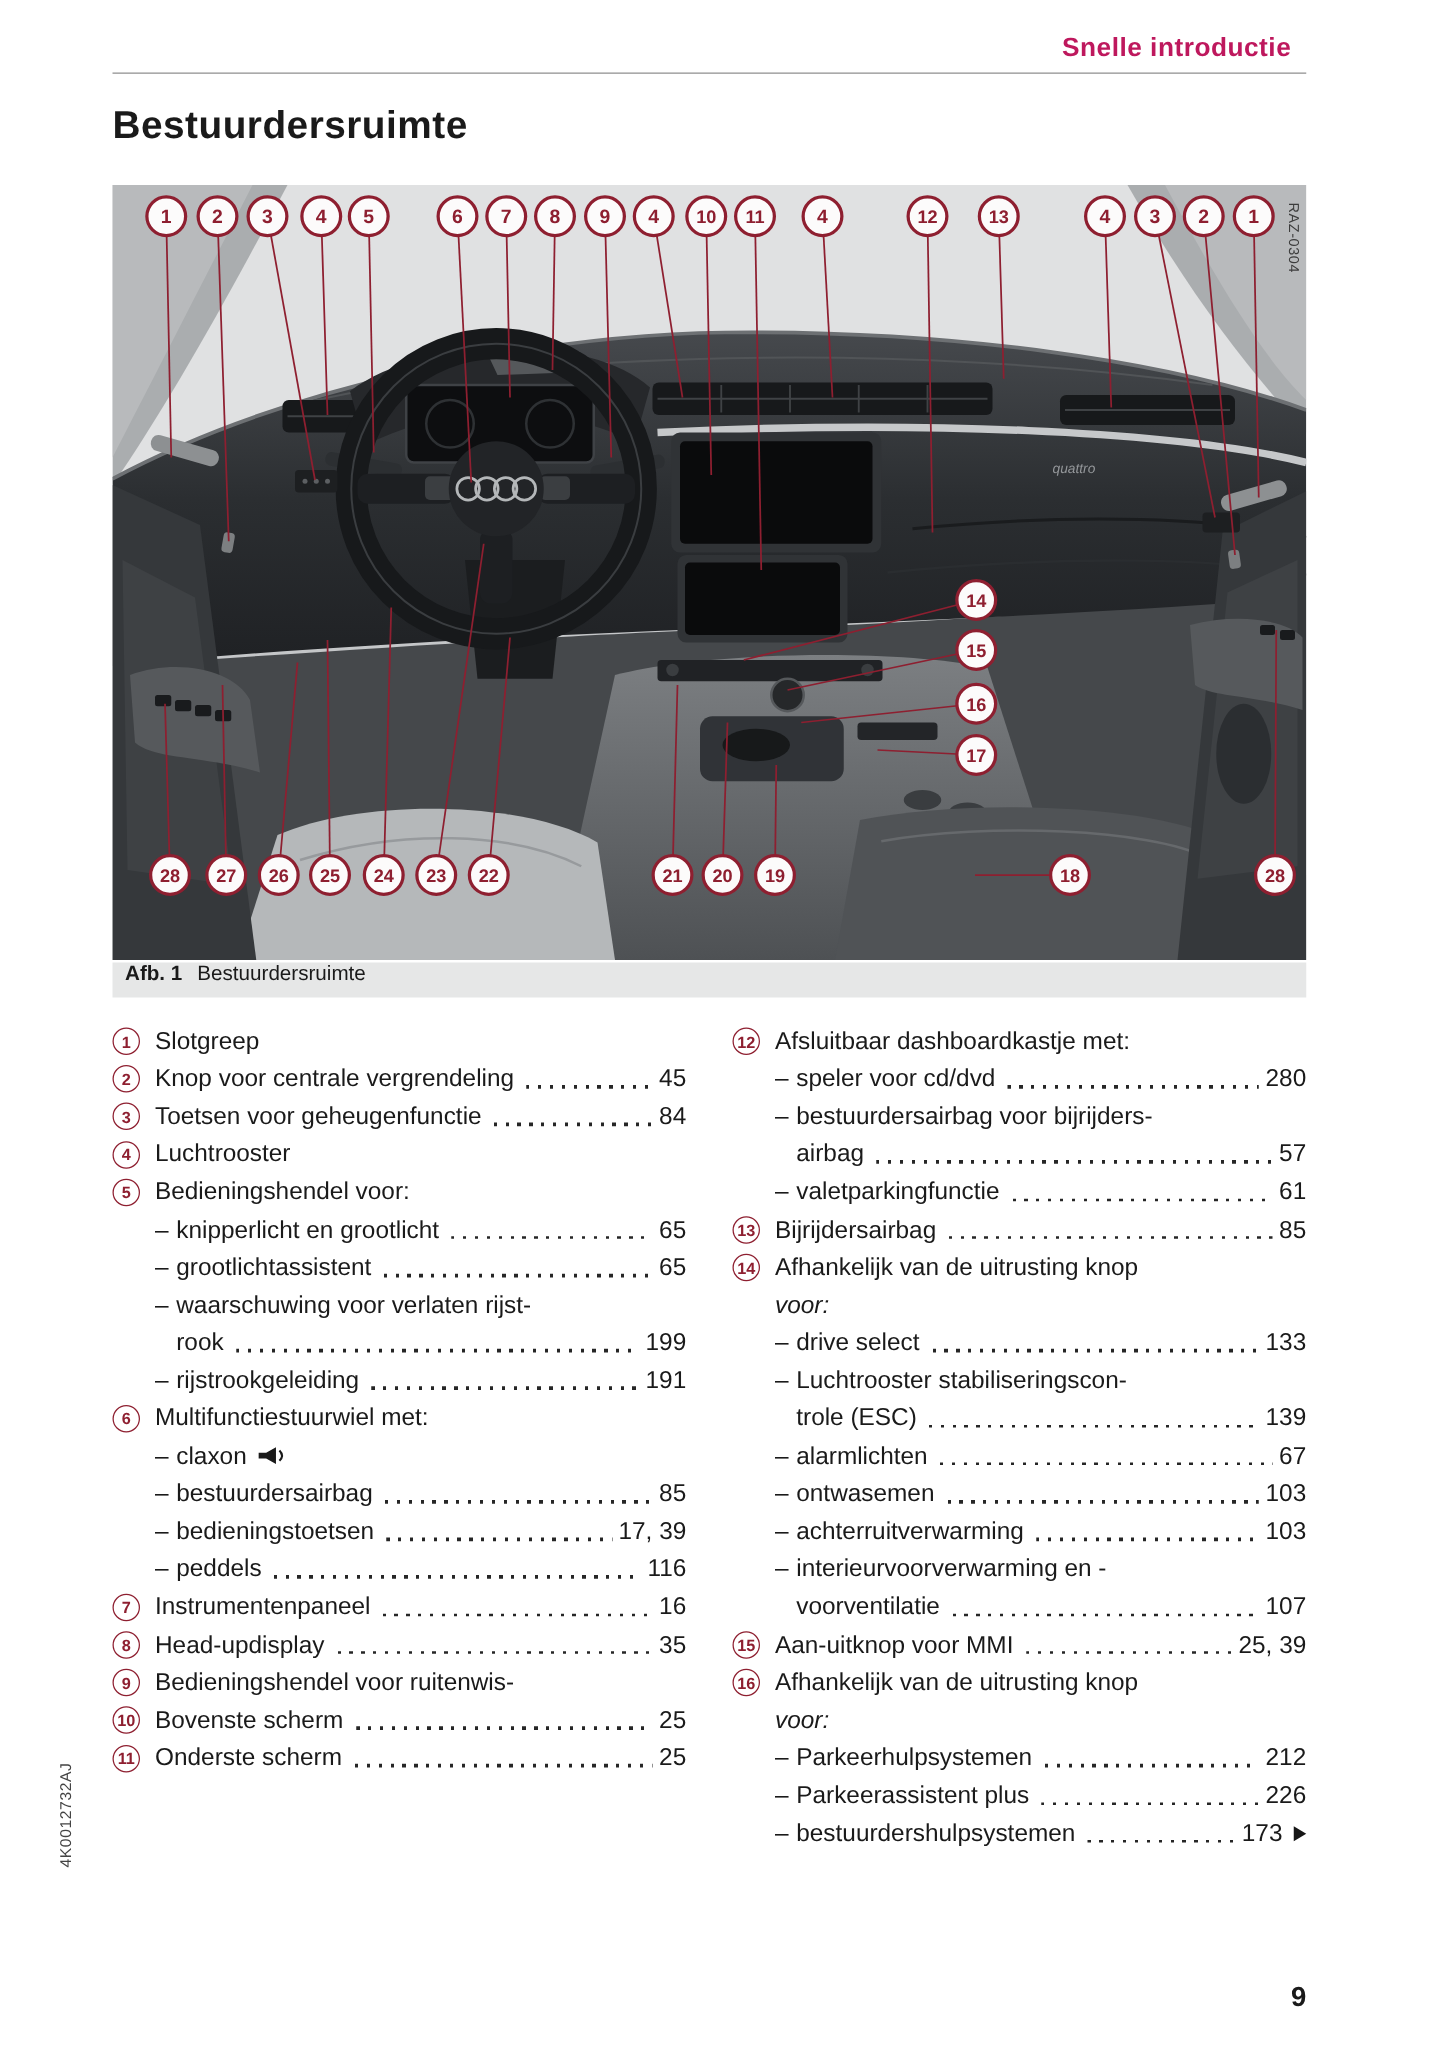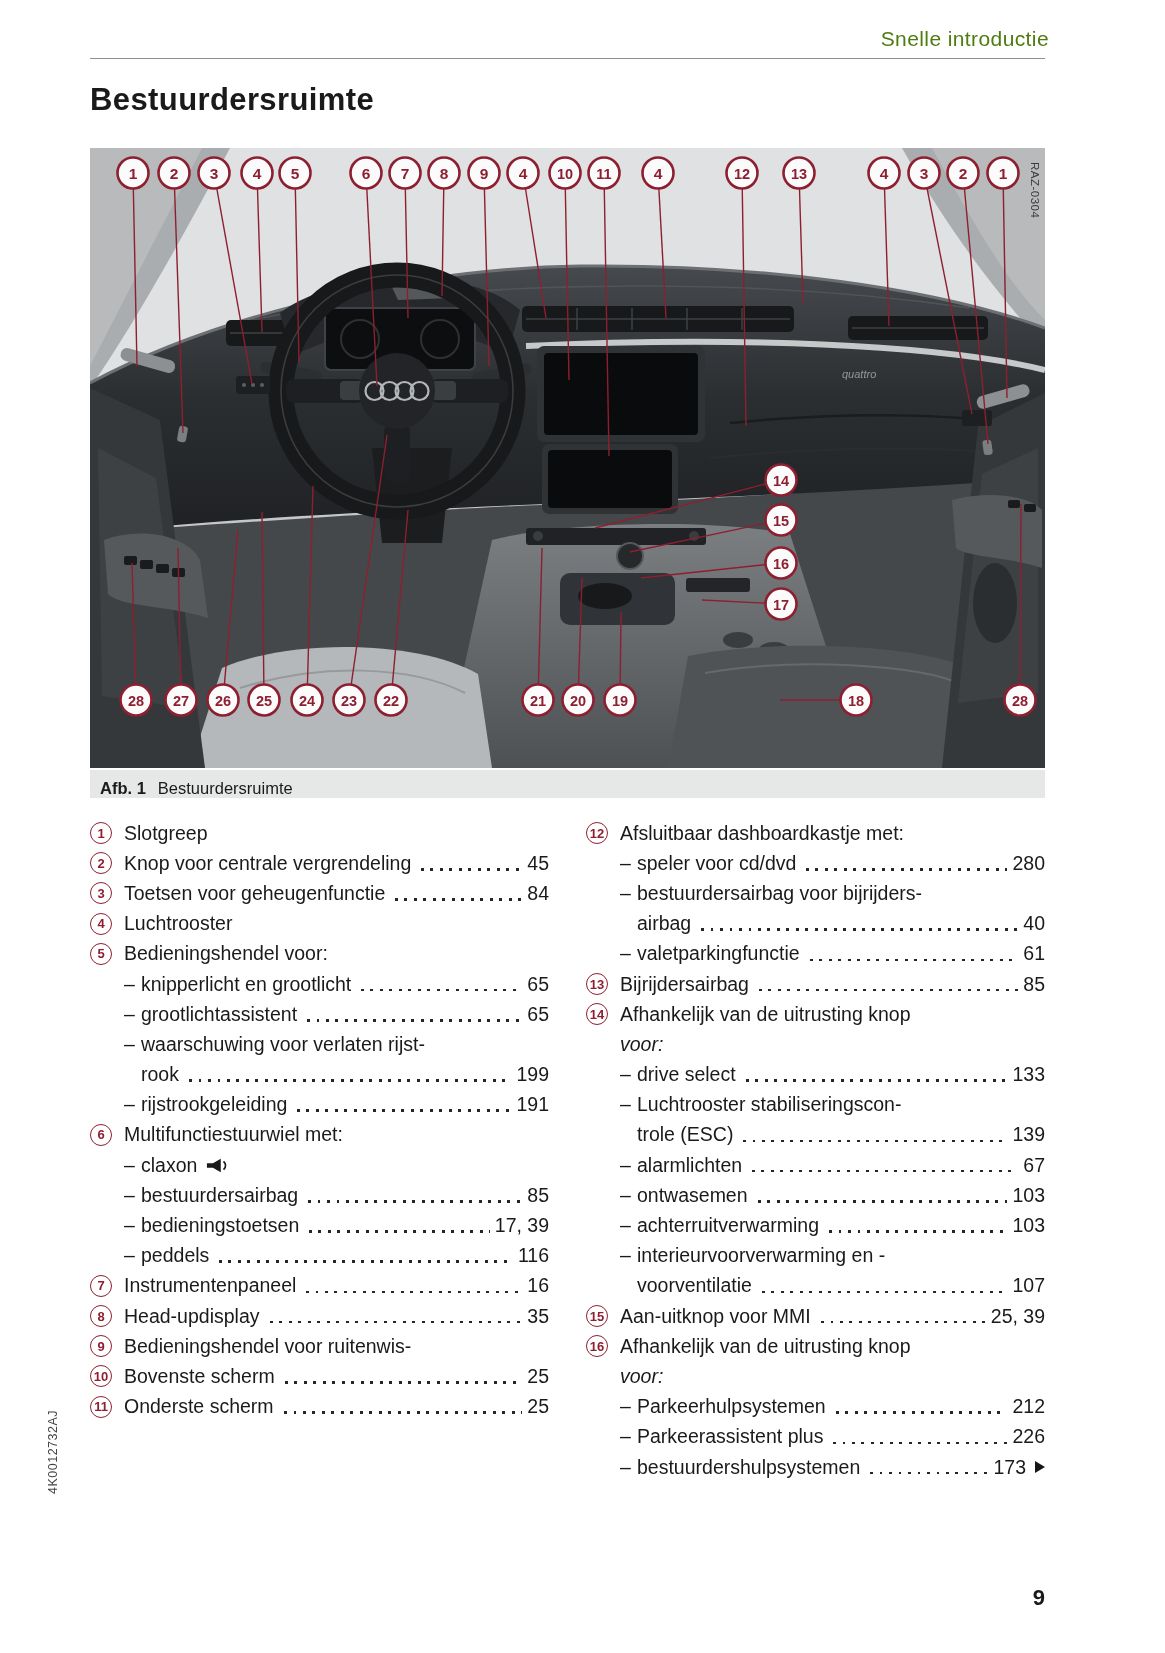--- a/index.html
+++ b/index.html
@@ -1,27 +1,27 @@
 <!DOCTYPE html>
 <html><head>
 <meta charset="utf-8">
 <style>
   html,body{margin:0;padding:0;background:#ffffff;}
   .page{position:relative;width:1165px;height:1653px;background:#fff;
         font-family:"Liberation Sans","DejaVu Sans",sans-serif;color:#1a1a1a;overflow:hidden;}
 
-  .header{position:absolute;top:27px;left:94px;width:955px;text-align:right;
-          font-size:21px;font-weight:normal;letter-spacing:.4px;color:#4d7c0f;}
+  .header{position:absolute;top:27px;left:78px;width:955px;text-align:right;
+          font-size:21px;font-weight:bold;letter-spacing:.4px;color:#be185d;}
   .header-rule{position:absolute;top:58px;left:90px;width:955px;border-top:1px solid #8f8f8f;}
 
   .page-title{position:absolute;top:82px;left:90px;font-size:31px;font-weight:bold;letter-spacing:.4px;}
 
   .figure{position:absolute;top:148px;left:90px;width:955px;}
   .fig-svg{display:block;width:955px;height:620px;}
-  .fig-caption{height:28px;margin-top:2px;background:#e6e7e7;display:flex;align-items:flex-end;
+  .fig-caption{height:28px;margin-top:2px;background:#e6e7e7;display:flex;align-items:flex-start;
                padding:0 10px;font-size:16.5px;}
   .fig-caption .cap-label{font-weight:bold;margin-right:12px;}
 
   .legend{position:absolute;top:818px;left:90px;width:955px;display:flex;gap:37px;}
   .col{width:459px;}
   .legend-row{display:flex;align-items:center;height:30.2px;font-size:19.5px;}
   .circ{box-sizing:border-box;flex:none;width:22px;height:22px;border:1.8px solid #8e1f30;border-radius:50%;
         display:flex;align-items:center;justify-content:center;
         font-size:13px;font-weight:bold;color:#8e1f30;margin-right:12px;}
   .legend-row.sub{padding-left:34px;}
@@ -437,21 +437,21 @@
           <span class="leader"></span>
           <span class="pg">280</span>
         </div>
         <div class="legend-row sub">
           <span class="dash">–</span>
           <span class="lbl">bestuurdersairbag voor bijrijders-</span>
         </div>
         <div class="legend-row subcont">
           <span class="lbl">airbag</span>
           <span class="leader"></span>
-          <span class="pg">40</span>
+          <span class="pg">57</span>
         </div>
         <div class="legend-row sub">
           <span class="dash">–</span>
           <span class="lbl">valetparkingfunctie</span>
           <span class="leader"></span>
           <span class="pg">61</span>
         </div>
         <div class="legend-row num">
           <span class="circ">13</span>
           <span class="lbl">Bijrijdersairbag</span>

